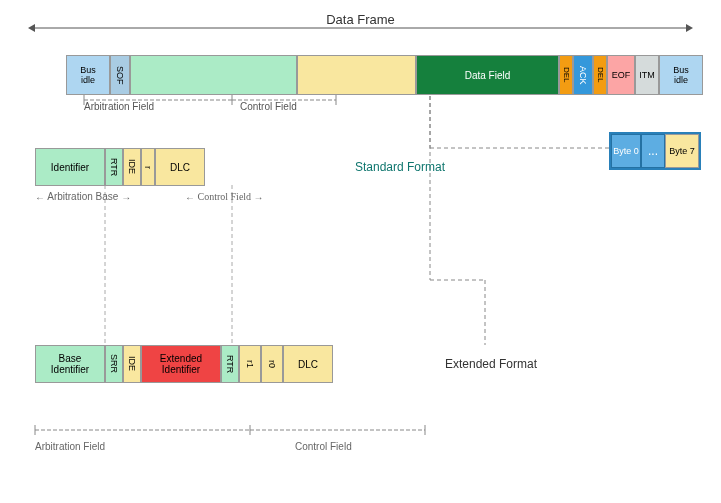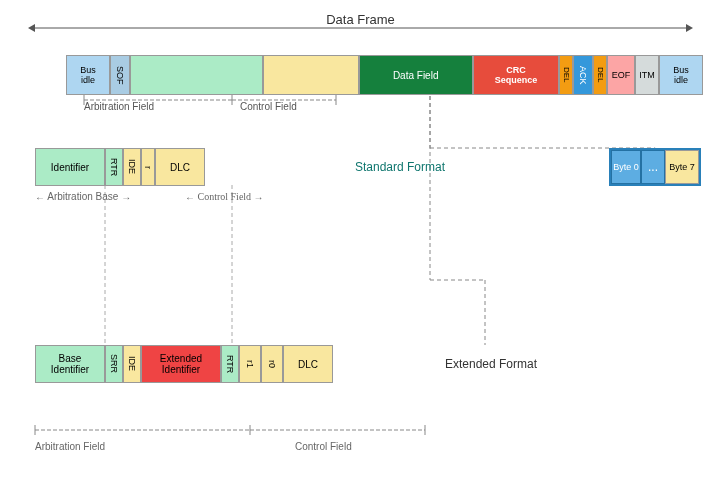--- a/index.html
+++ b/index.html
@@ -303,24 +303,20 @@
 idle</span>
     </div>
     <div class="frame-cell cell-sof">
       <span>SOF</span>
     </div>
     <div class="frame-cell cell-arb"></div>
     <div class="frame-cell cell-control"></div>
     <div class="frame-cell cell-data">
       <span>Data Field</span>
     </div>
-    <div class="frame-cell cell-crc">
-      <span style="white-space:pre-line;text-align:center;">CRC
-Sequence</span>
-    </div>
     <div class="frame-cell cell-del1">
       <span style="font-size:8px;">DEL</span>
     </div>
     <div class="frame-cell cell-ack">
       <span>ACK</span>
     </div>
     <div class="frame-cell cell-del2">
       <span style="font-size:8px;">DEL</span>
     </div>
     <div class="frame-cell cell-eof">
@@ -367,21 +363,21 @@
     <span style="font-size:12px;color:#0f766e;">Standard Format</span>
   </div>
 
   <div style="position:absolute;top:190px;left:35px;">
     <span style="font-size:10px;color:#666;">← Arbitration Base →</span>
   </div>
   <div style="position:absolute;top:190px;left:185px;font-family:Liberation Serif, serif;">
     <span style="font-size:10px;color:#666;">← Control Field →</span>
   </div>
 
-  <div style="position:absolute;top:148px;right:20px;display:flex;align-items:stretch;height:38px;border:2px solid #2980b9;">
+  <div style="position:absolute;top:132px;right:20px;display:flex;align-items:stretch;height:38px;border:2px solid #2980b9;">
     <div class="cell-byte">
       <span style="white-space:pre-line;text-align:center;">Byte 0</span>
     </div>
     <div class="cell-dots">
       <span>...</span>
     </div>
     <div class="cell-byte7">
       <span style="white-space:pre-line;text-align:center;">Byte 7</span>
     </div>
   </div>

